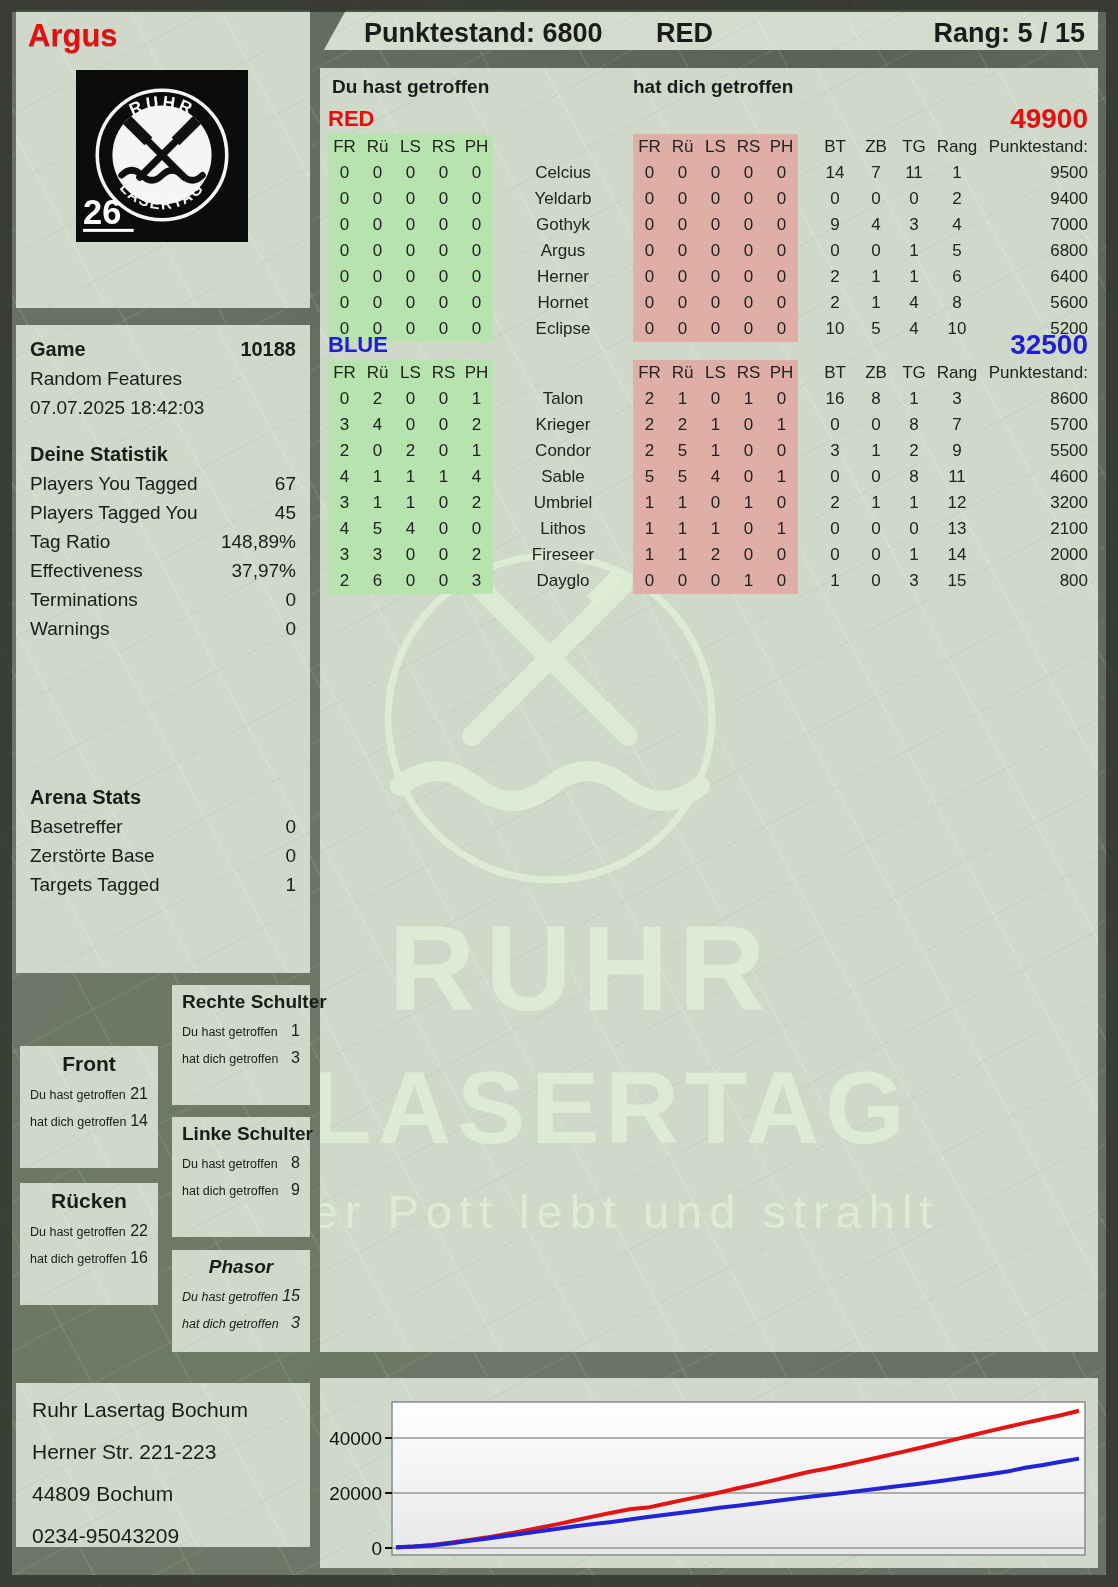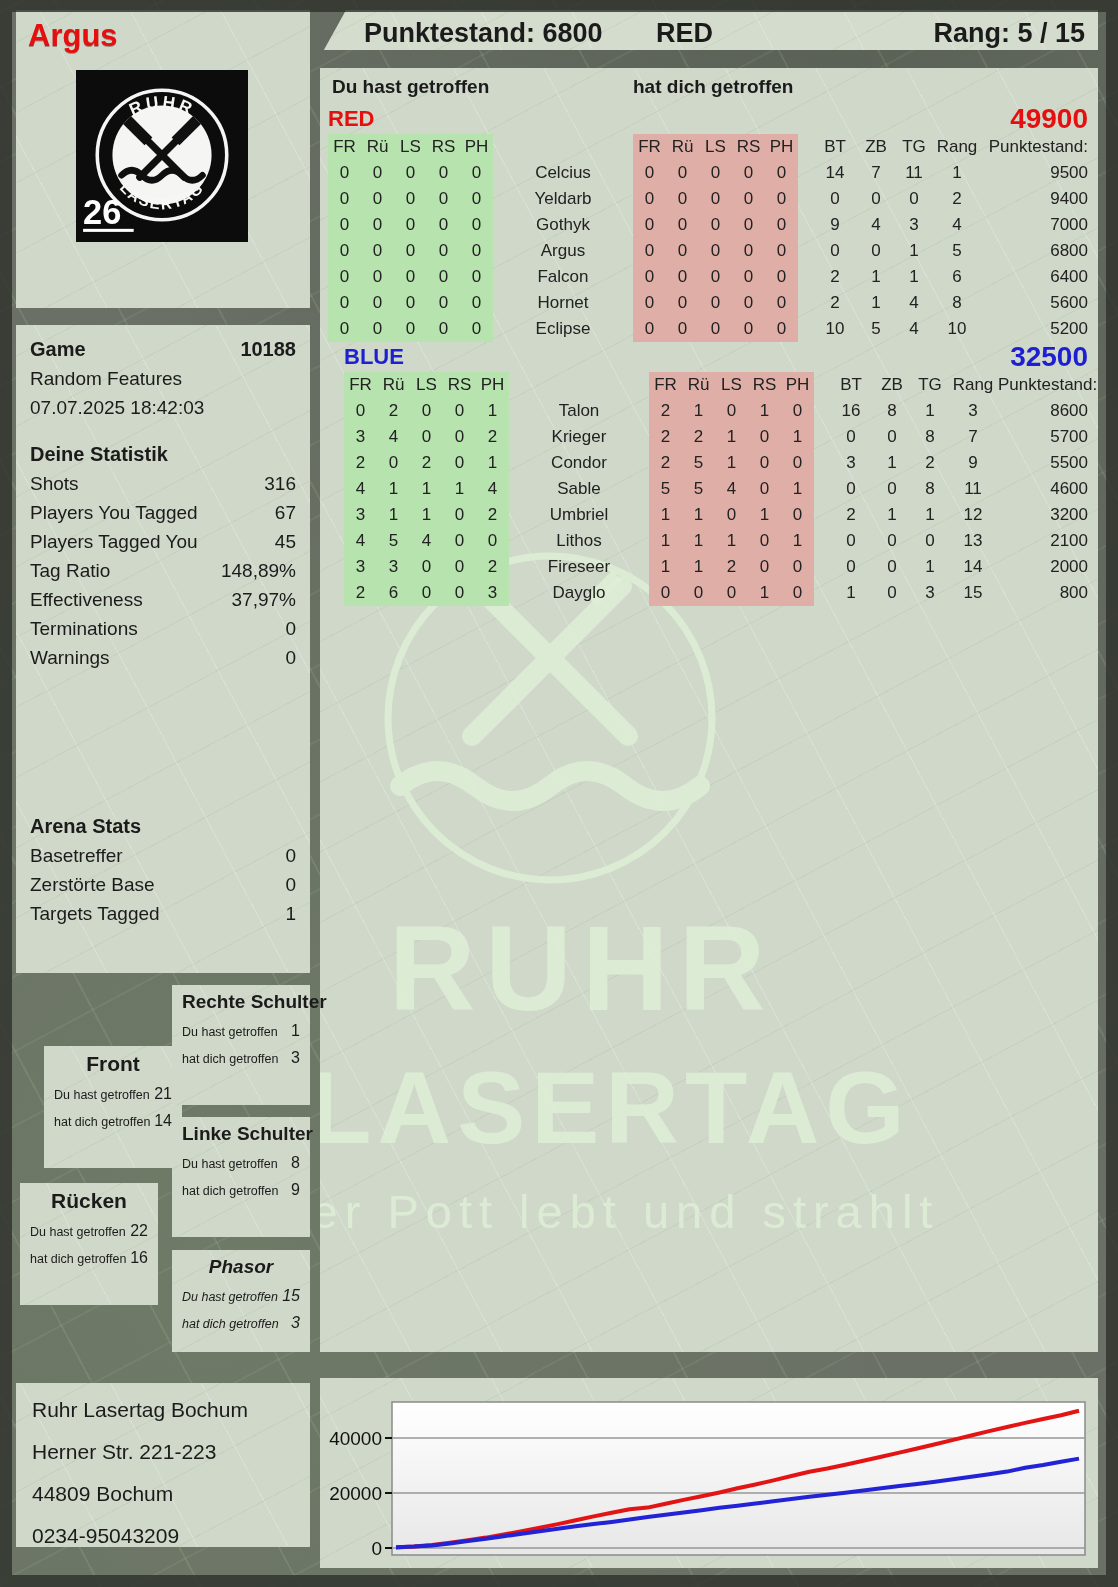--- a/index.html
+++ b/index.html
@@ -26,42 +26,42 @@
     clip-path:polygon(26px 0,778px 0,778px 47px,0 47px);}
   .top-bar span{position:absolute;top:0;line-height:47px;font-size:27px;font-weight:bold;white-space:nowrap;}
   .tb-score{left:44px;}  .tb-team{left:336px;}  .tb-rank{right:13px;}
   
   .panel-main{left:320px;top:68px;width:778px;height:1284px;overflow:hidden;}
   .watermark{position:absolute;inset:0;z-index:1;pointer-events:none;}
   .main-content{position:absolute;inset:0;z-index:2;}
   .col-head-label{position:absolute;top:8px;font-size:19px;font-weight:bold;white-space:nowrap;}
   .chl-you{left:12px;} .chl-them{left:313px;}
   .team-section{position:absolute;left:8px;right:8px;}
-  .ts-red{top:38px;} .ts-blue{top:276px;margin-left:16px;}
+  .ts-red{top:38px;} .ts-blue{top:264px;}
   .team-head{position:relative;height:28px;}
   .team-name{position:absolute;left:0;top:0;font-size:22px;font-weight:bold;line-height:26px;}
   .team-total{position:absolute;right:2px;top:0;font-size:28px;font-weight:bold;line-height:26px;}
   .trow{display:grid;grid-template-columns:33px 33px 33px 33px 33px 140px 33px 33px 33px 33px 33px 16px 42px 40px 36px 50px 1fr;height:26px;align-items:center;}
   .cell{font-size:17px;text-align:center;line-height:26px;height:26px;color:#222;}
   .cell.you{background:#b7e3ae;}
   .cell.them{background:#dfafa7;}
   .cell.score{text-align:right;padding-right:2px;}
   .cell.namecol{text-align:center;}
   
   .panel-game{left:16px;top:325px;width:294px;height:648px;padding:10px 14px;box-sizing:border-box;}
   .g-row{display:flex;justify-content:space-between;font-size:19px;line-height:29px;gap:36px;}
   .g-row.bold{font-weight:bold;font-size:20px;}
   .g-line{font-size:19px;line-height:29px;}
   .spacer18{height:18px;} .spacer140{height:140px;}
   
   .mini-panel{box-sizing:border-box;padding:6px 10px;}
   .mini-title{text-align:center;font-weight:bold;font-size:19px;white-space:nowrap;margin-bottom:2px;}
   .mini-row{display:flex;justify-content:space-between;align-items:baseline;margin-top:9px;}
   .mini-label{font-size:12.5px;} .mini-val{font-size:16px;}
-  .mp-front{left:20px;top:1046px;width:138px;height:122px;margin-left:24px;}
+  .mp-front{left:20px;top:1046px;width:138px;height:122px;}
   .mp-ruecken{left:20px;top:1183px;width:138px;height:122px;}
   .mp-rs{left:172px;top:985px;width:138px;height:120px;}
   .mp-ls{left:172px;top:1117px;width:138px;height:120px;}
   .mp-ph{left:172px;top:1250px;width:138px;height:102px;font-style:italic;}
   .mp-front .mini-title,.mp-ruecken .mini-title{font-size:21px;}
   
   .panel-address{left:16px;top:1383px;width:294px;height:164px;padding:6px 16px;box-sizing:border-box;}
   .addr-line{font-size:21px;line-height:42px;white-space:nowrap;}
   
   .panel-chart{left:320px;top:1378px;width:778px;height:190px;}
@@ -233,21 +233,21 @@
               <div class="cell stat">1</div>
               <div class="cell stat">5</div>
               <div class="cell score">6800</div>
             </div>
             <div class="trow">
               <div class="cell you">0</div>
               <div class="cell you">0</div>
               <div class="cell you">0</div>
               <div class="cell you">0</div>
               <div class="cell you">0</div>
-              <div class="cell namecol">Falcon</div>
+              <div class="cell namecol">Herner</div>
               <div class="cell them">0</div>
               <div class="cell them">0</div>
               <div class="cell them">0</div>
               <div class="cell them">0</div>
               <div class="cell them">0</div>
               <div class="cell gap"></div>
               <div class="cell stat">2</div>
               <div class="cell stat">1</div>
               <div class="cell stat">1</div>
               <div class="cell stat">6</div>
@@ -479,24 +479,20 @@
   <div class="panel panel-game">
     <div class="g-row bold">
       <span>Game</span>
       <span>10188</span>
     </div>
     <div class="g-line">Random Features</div>
     <div class="g-line">07.07.2025 18:42:03</div>
     <div class="spacer18"></div>
     <div class="g-row bold">
         <span>Deine Statistik</span>
-      </div>
-    <div class="g-row">
-        <span>Shots</span>
-        <span>316</span>
       </div>
     <div class="g-row">
         <span>Players You Tagged</span>
         <span>67</span>
       </div>
     <div class="g-row">
         <span>Players Tagged You</span>
         <span>45</span>
       </div>
     <div class="g-row">

